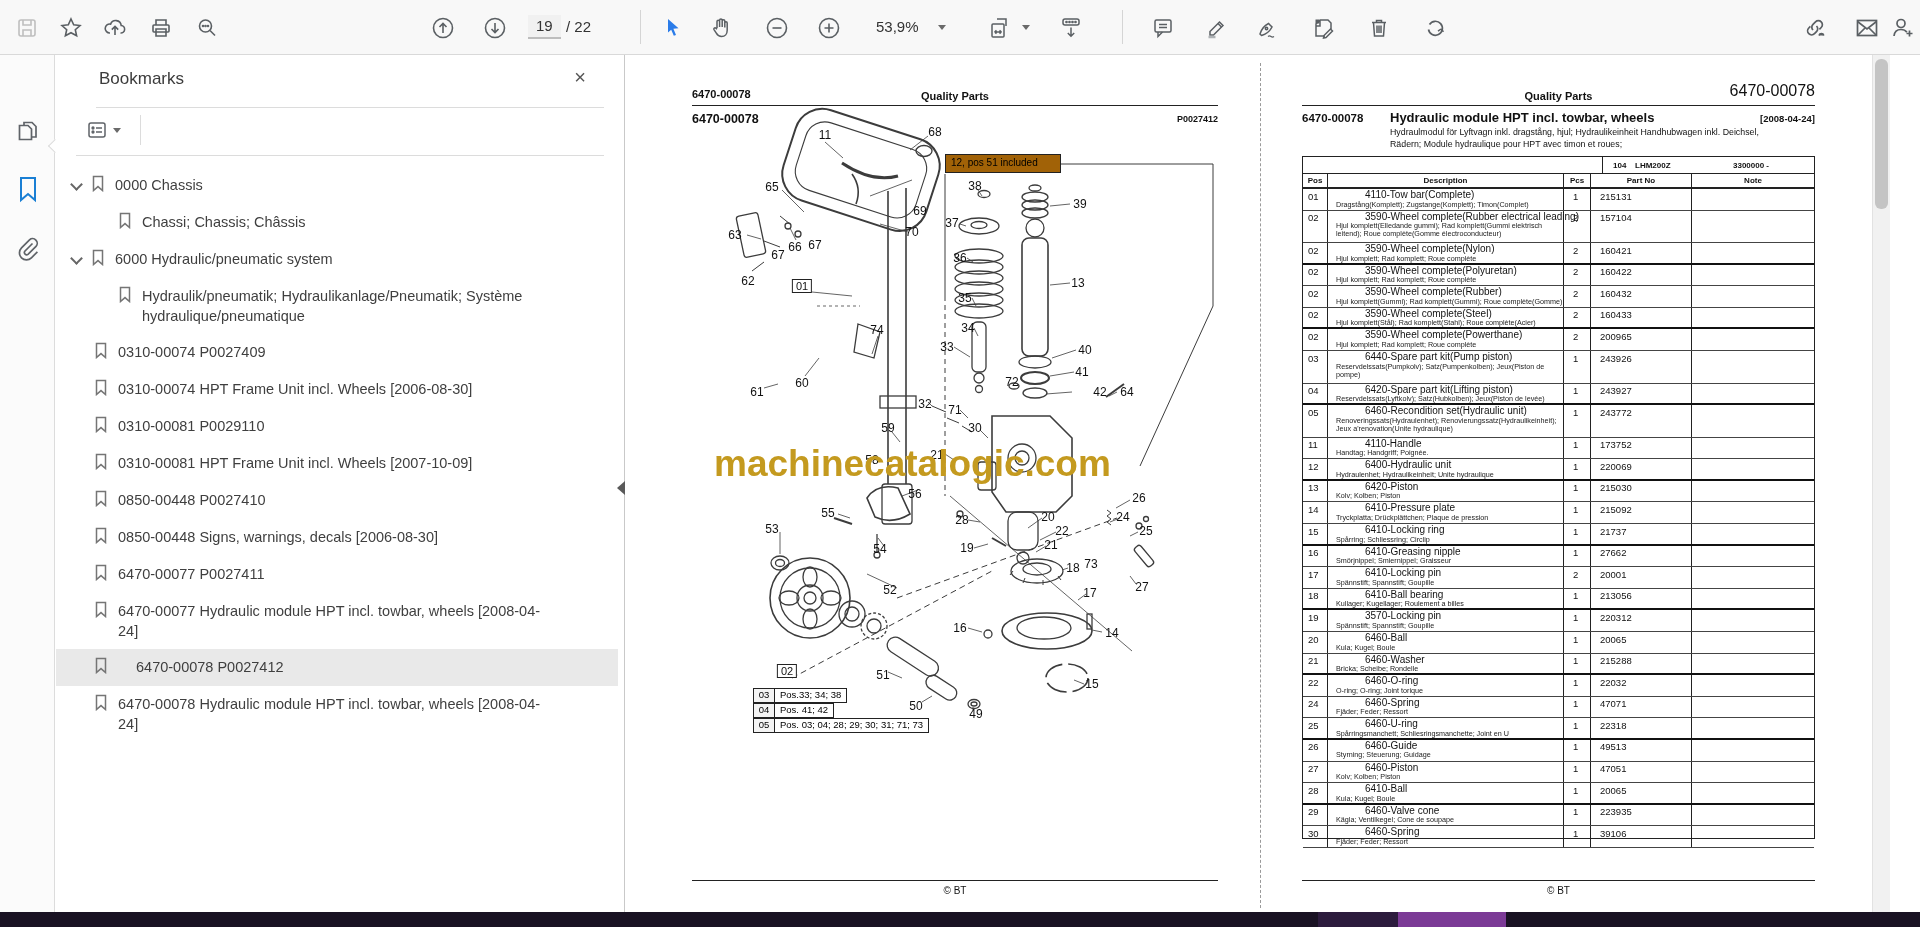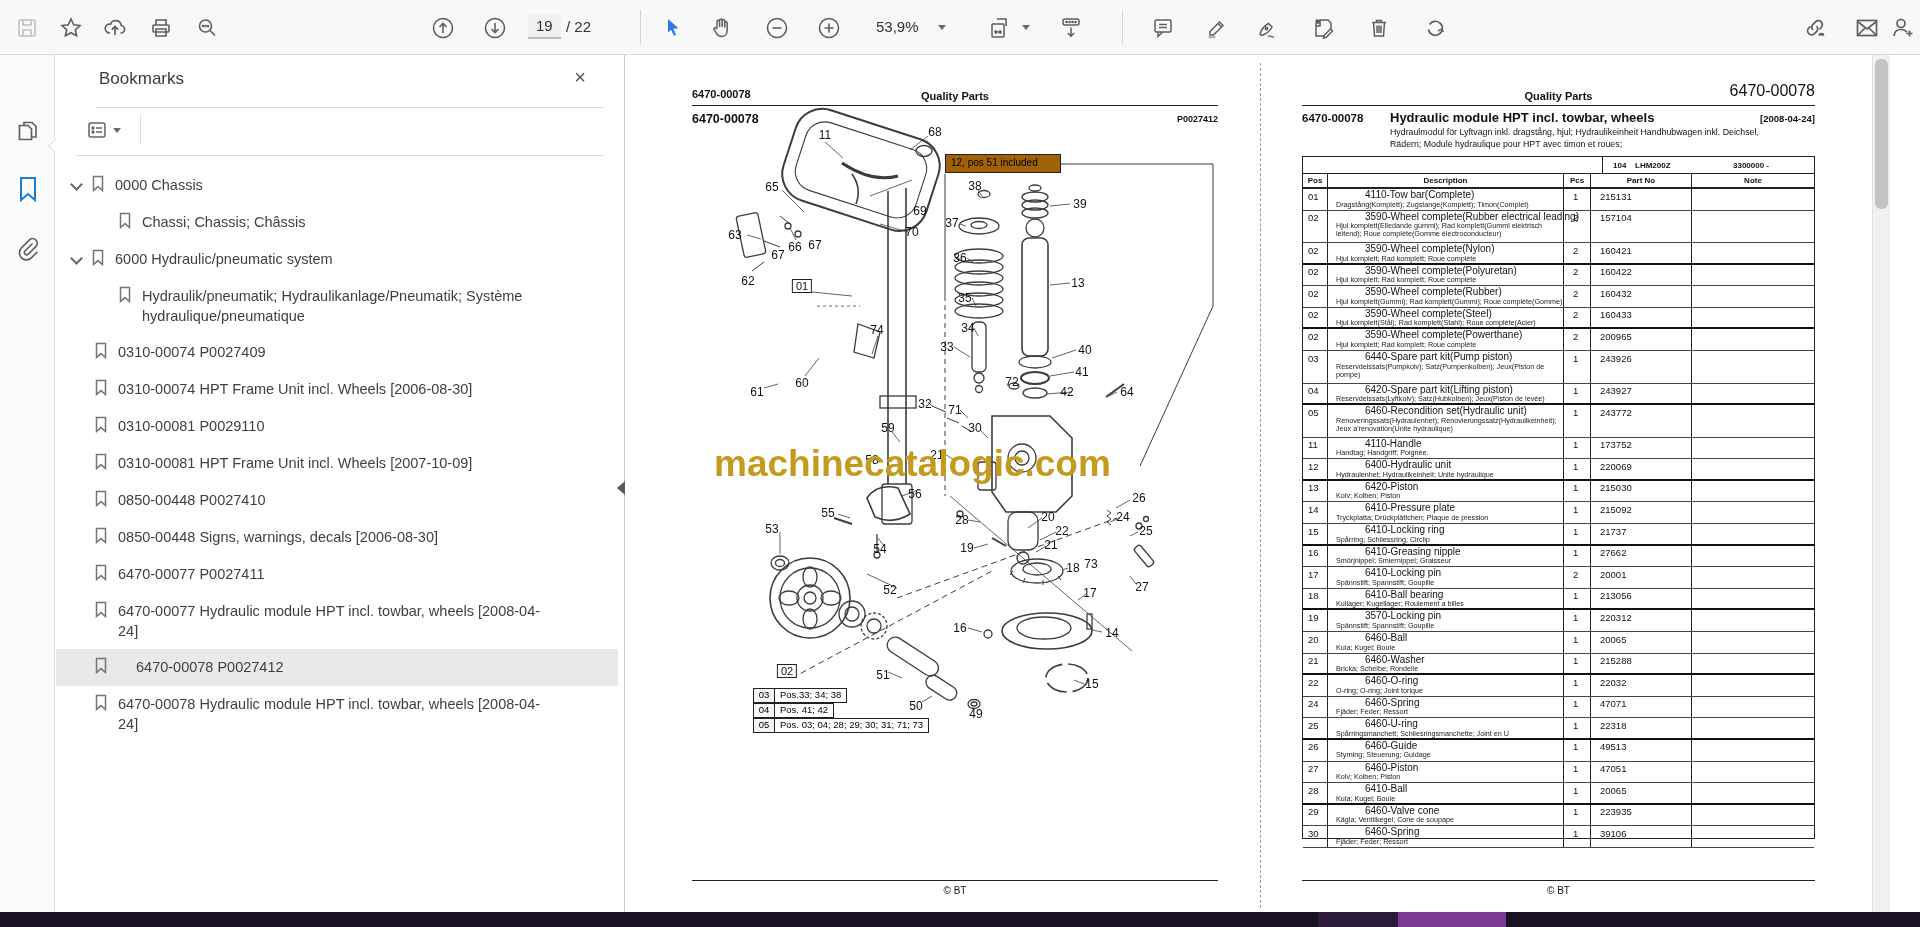--- a/index.html
+++ b/index.html
@@ -544,21 +544,21 @@
         <div class="callout" style="left: 283px; top: 120px;">38</div>
         <div class="callout" style="left: 388px; top: 138px;">39</div>
         <div class="callout" style="left: 260px; top: 157px;">37</div>
         <div class="callout" style="left: 268px; top: 192px;">36</div>
         <div class="callout" style="left: 273px; top: 232px;">35</div>
         <div class="callout" style="left: 276px; top: 262px;">34</div>
         <div class="callout" style="left: 255px; top: 281px;">33</div>
         <div class="callout" style="left: 386px; top: 217px;">13</div>
         <div class="callout" style="left: 393px; top: 284px;">40</div>
         <div class="callout" style="left: 390px; top: 306px;">41</div>
-        <div class="callout" style="left: 375px; top: 326px; text-align: center;">42</div>
+        <div class="callout" style="left: 408px; top: 326px; text-align: center;">42</div>
         <div class="callout" style="left: 320px; top: 316px;">72</div>
         <div class="callout" style="left: 435px; top: 326px;">64</div>
         <div class="callout" style="left: 233px; top: 338px;">32</div>
         <div class="callout" style="left: 263px; top: 344px;">71</div>
         <div class="callout" style="left: 283px; top: 362px;">30</div>
         <div class="callout" style="left: 245px; top: 389px;">21</div>
         <div class="callout" style="left: 196px; top: 362px;">59</div>
         <div class="callout" style="left: 180px; top: 394px;">58</div>
         <div class="callout" style="left: 223px; top: 428px;">56</div>
         <div class="callout" style="left: 136px; top: 447px;">55</div>

